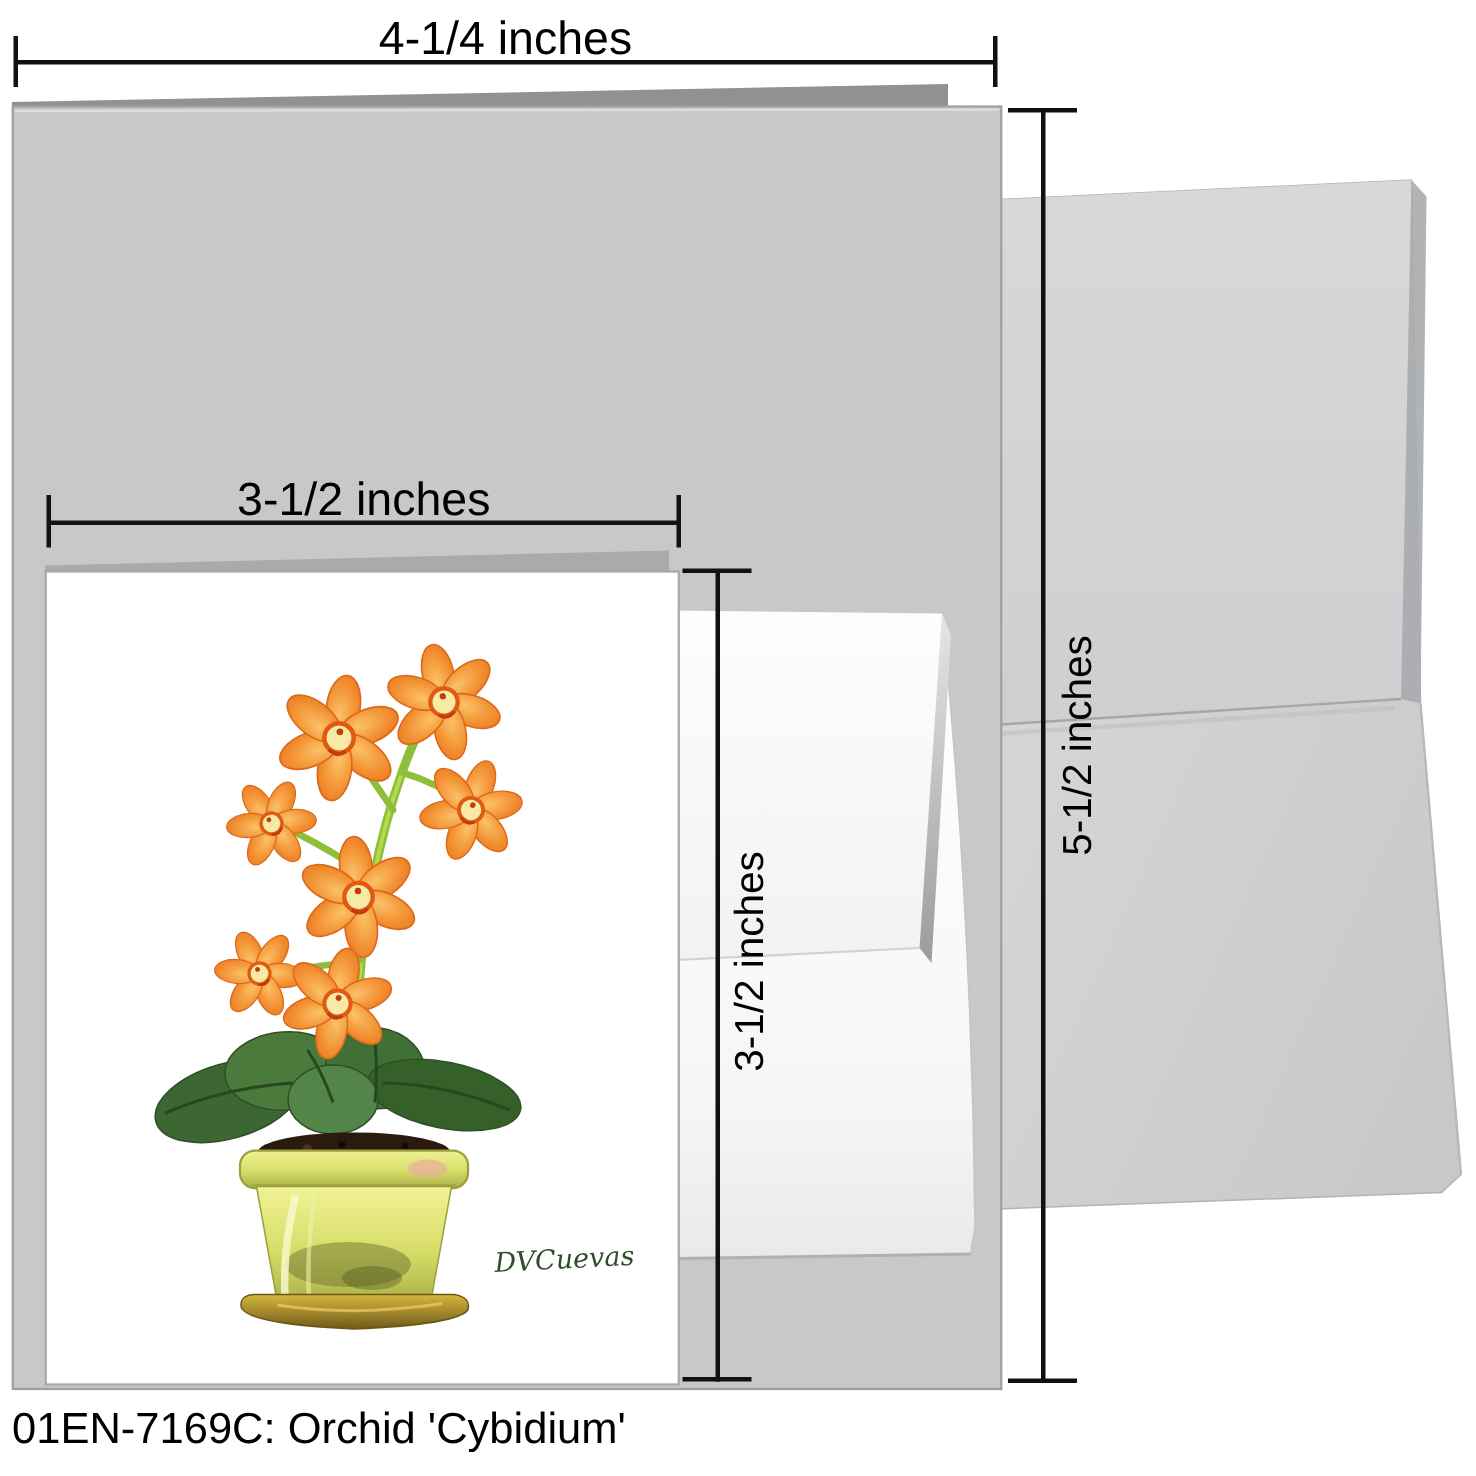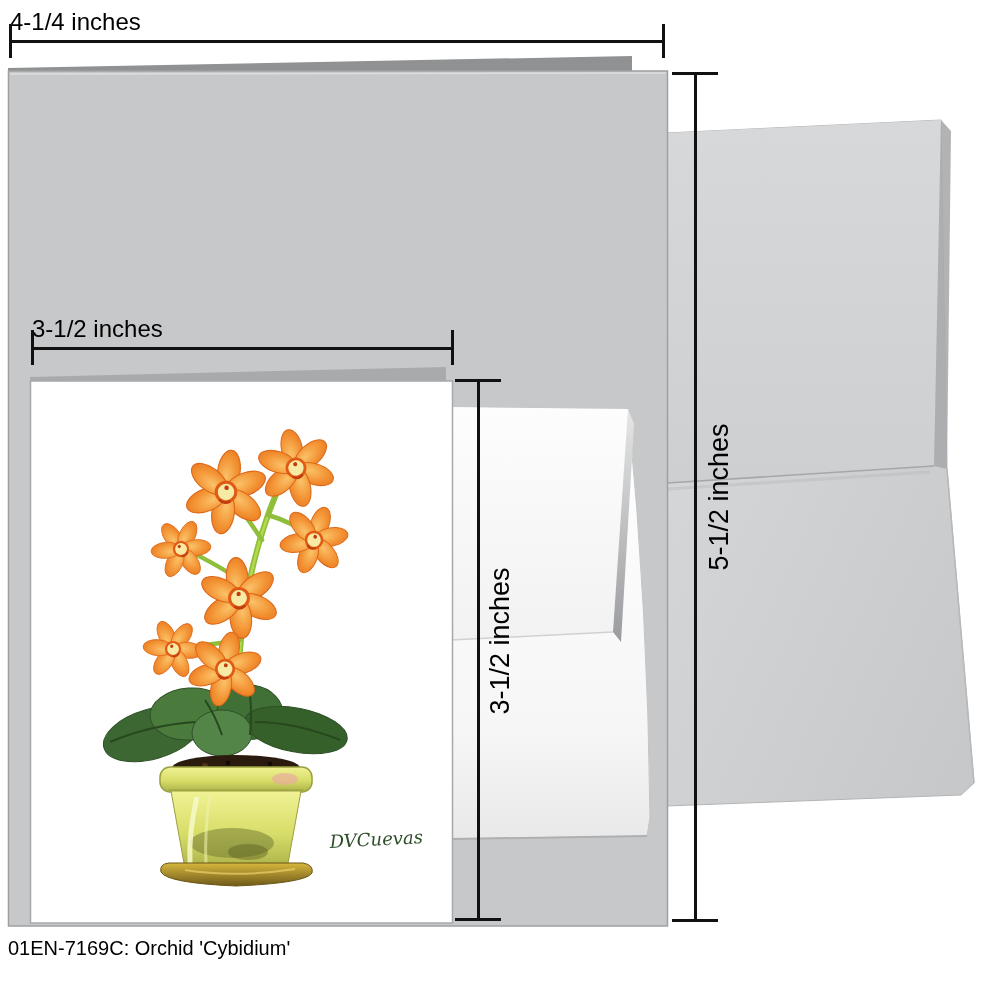--- a/index.html
+++ b/index.html
@@ -7,35 +7,36 @@
     position:relative;
     width:984px;height:984px;
     background:#ffffff;
     font-family:"Liberation Sans", sans-serif;
     overflow:hidden;
   }
   .scene-svg{position:absolute;left:0;top:0;}
   .dim{position:absolute;background:#111111;}
   .dim-label-h{
     position:absolute;
-    font-size:24px;
+    text-align:center;
+    font-size:31px;
     color:#000;
     white-space:nowrap;
   }
   .dim-label-v{
     position:absolute;
     transform:translate(-50%,-50%) rotate(-90deg);
     font-size:27px;
     color:#000;
     white-space:nowrap;
   }
   .caption{
     position:absolute;
     left:8px;top:937px;
-    font-size:20px;
+    font-size:29px;
     color:#000;
     white-space:nowrap;
     text-align:right;
   }
 </style>
 </head>
 <body>
 
 <div class="stage">
 

